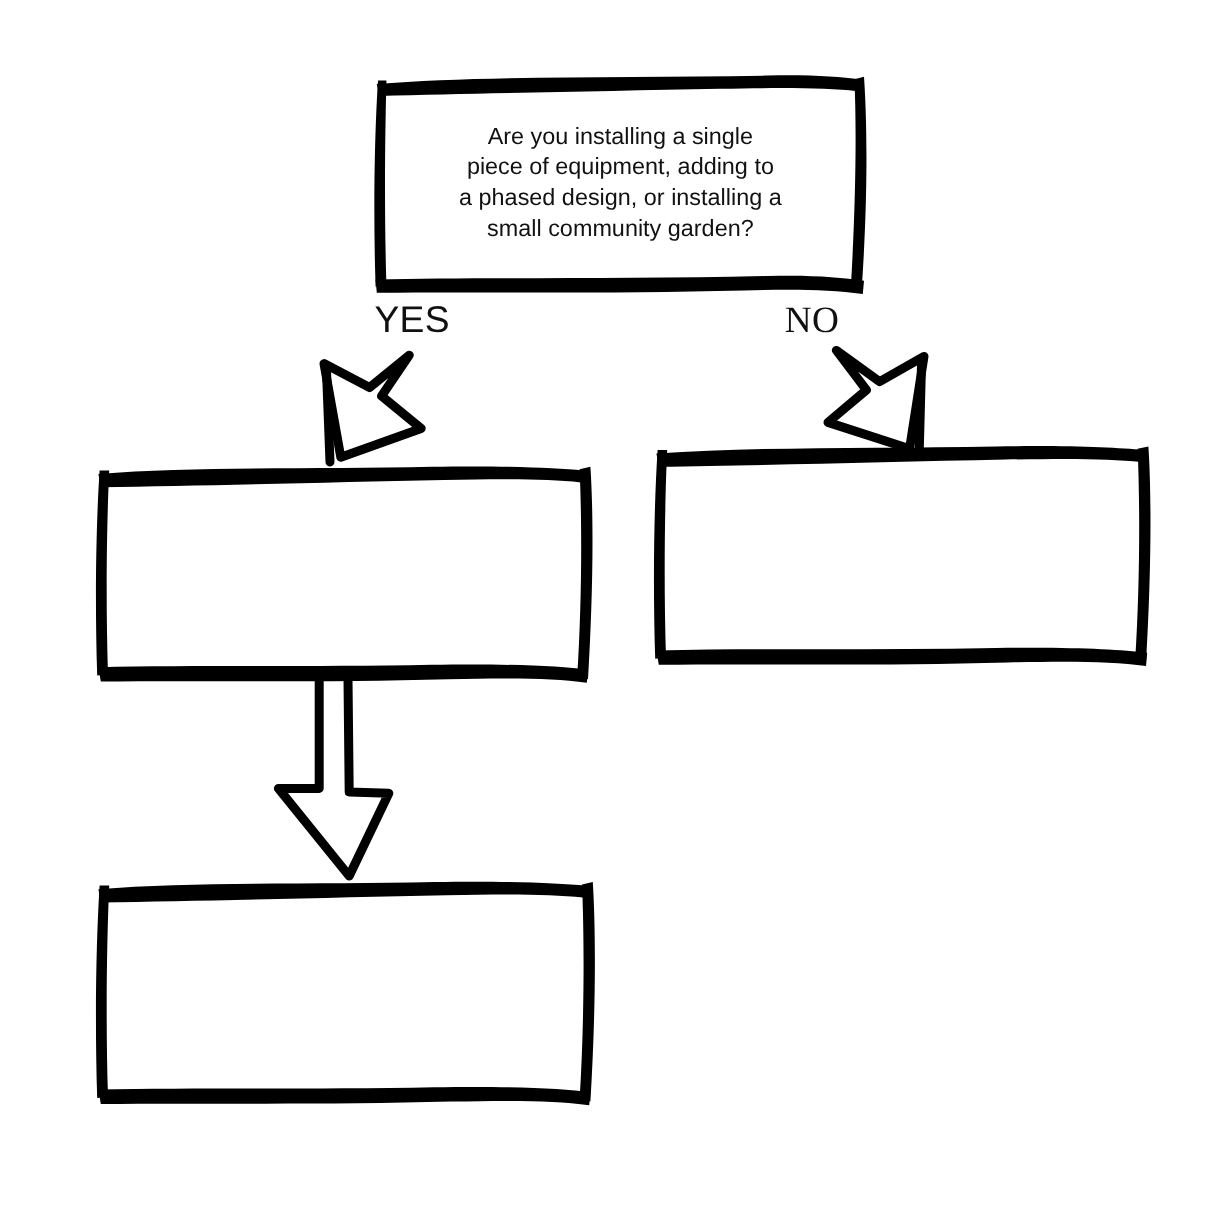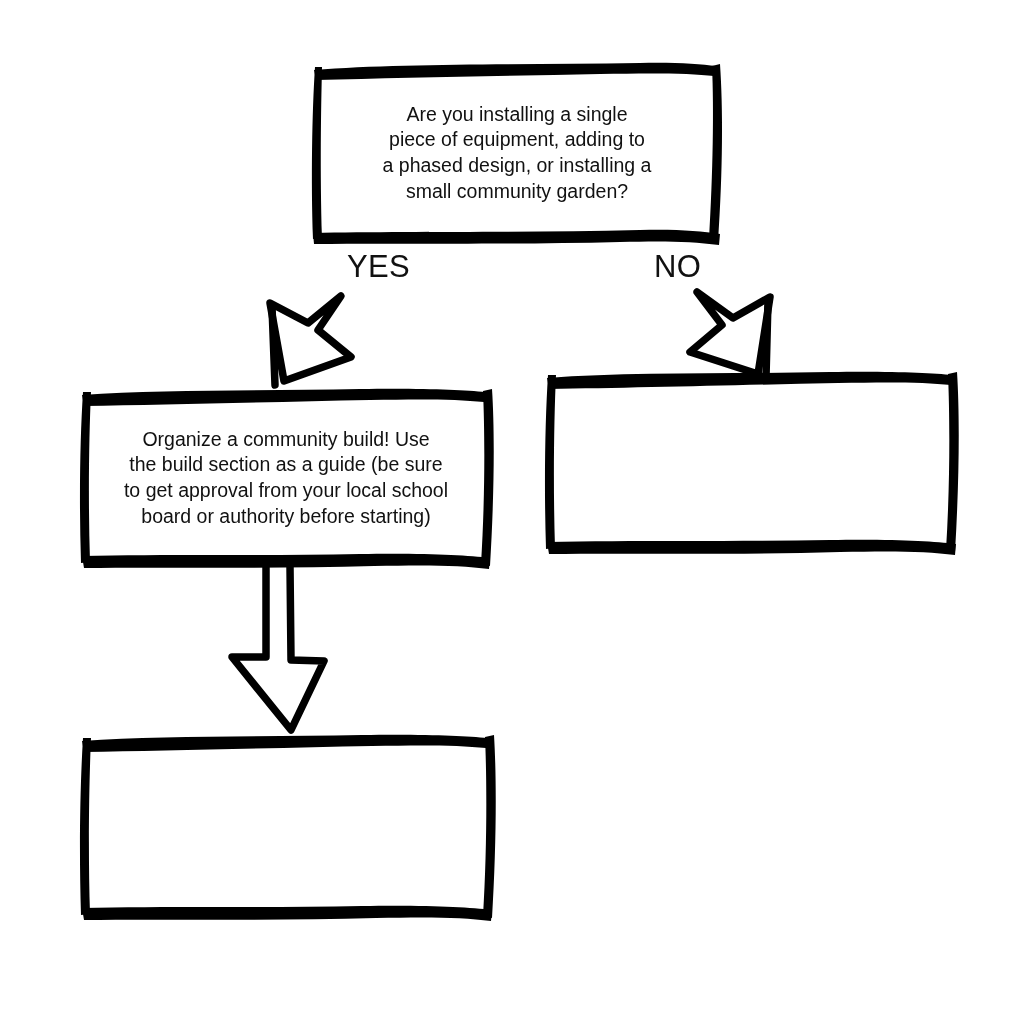--- a/index.html
+++ b/index.html
@@ -56,22 +56,22 @@
     font-size: 19.5px;
   }
   #node-phase2-text {
     left: 548px; top: 376px; width: 406px; height: 172px;
     font-size: 19.5px;
   }
   #node-complete-text {
     left: 84px; top: 740px; width: 406px; height: 174px;
     font-size: 19.5px;
   }
-  #label-yes { left: 312px; top: 251px; margin-left: 35px; }
-  #label-no  { left: 654px; top: 251px; }
+  #label-yes { left: 312px; top: 251px; }
+  #label-no  { left: 654px; top: 251px; font-family: Liberation Serif, serif; }
 </style>
 </head>
 <body>
 
 <div id="flow-root">
 
   <svg id="flow-svg" viewBox="0 0 1024 1010" aria-hidden="true">
 
     <g>
 
@@ -119,24 +119,20 @@
       <path d="M485,737 L494,735 C497,784 496,852 492,918 L483,916 C487,852 487,782 485,737 Z" fill="#000"></path>
     </g>
 
   </svg>
 
   <div class="node-text" id="node-question-text">Are you installing a single
 piece of equipment, adding to
 a phased design, or installing a
 small community garden?</div>
 
-  <div class="node-text" id="node-community-build-text">Organize a community build! Use
-the build section as a guide (be sure
-to get approval from your local school
-board or authority before starting)</div>
 
 
 
   <div class="edge-label" id="label-yes">YES</div>
 
   <div class="edge-label" id="label-no">NO</div>
 
 </div>
 
 </body></html>

